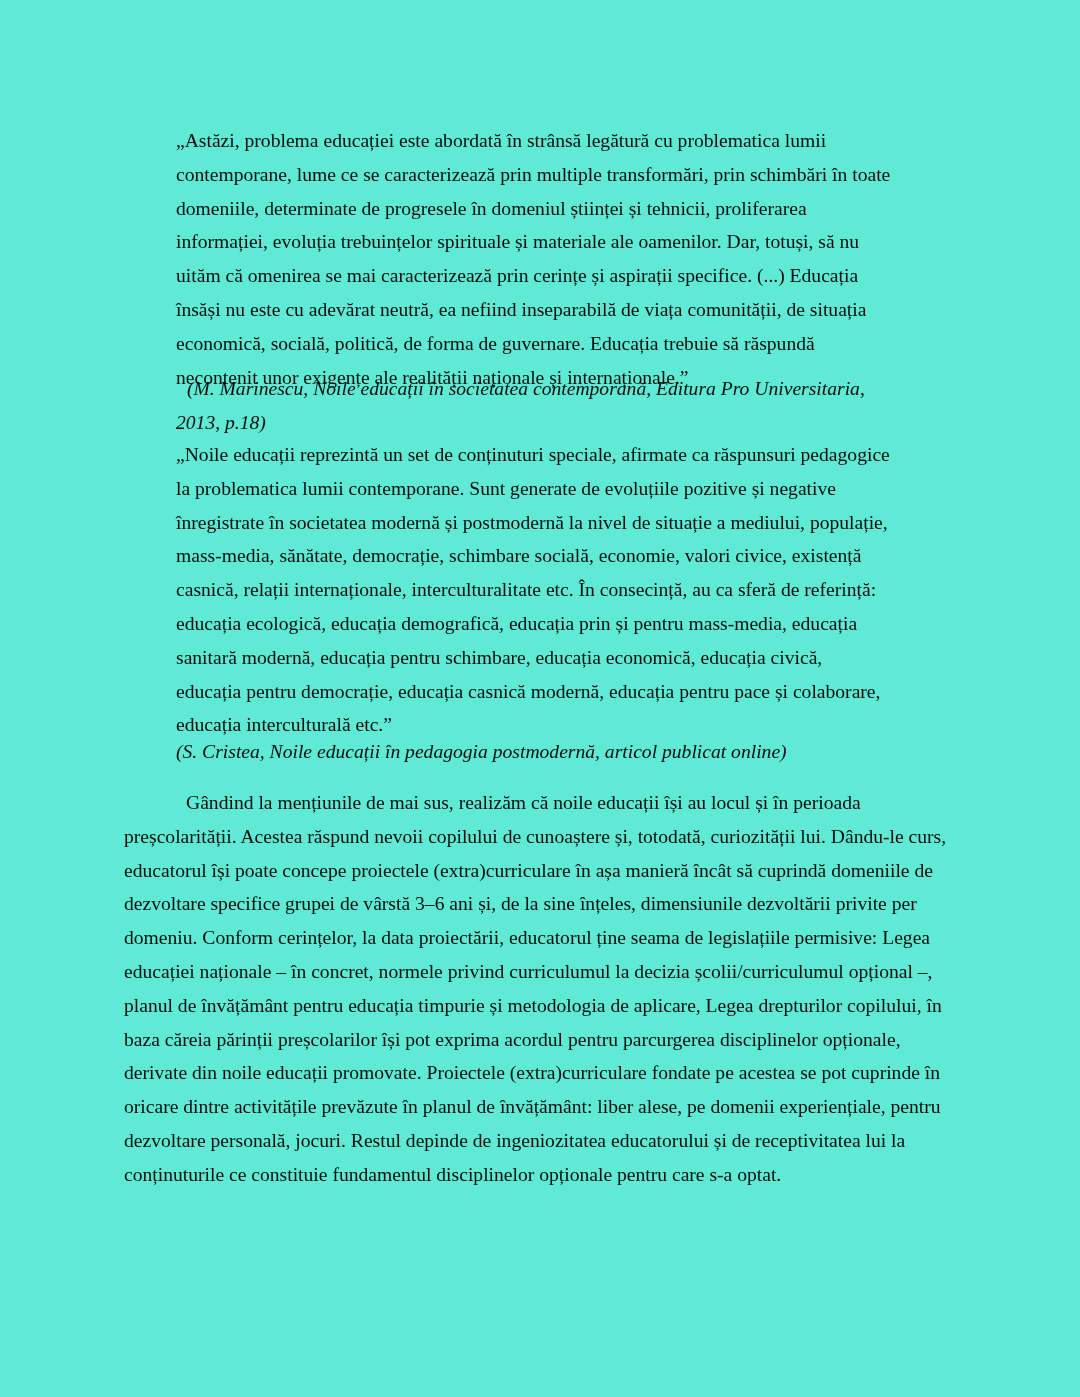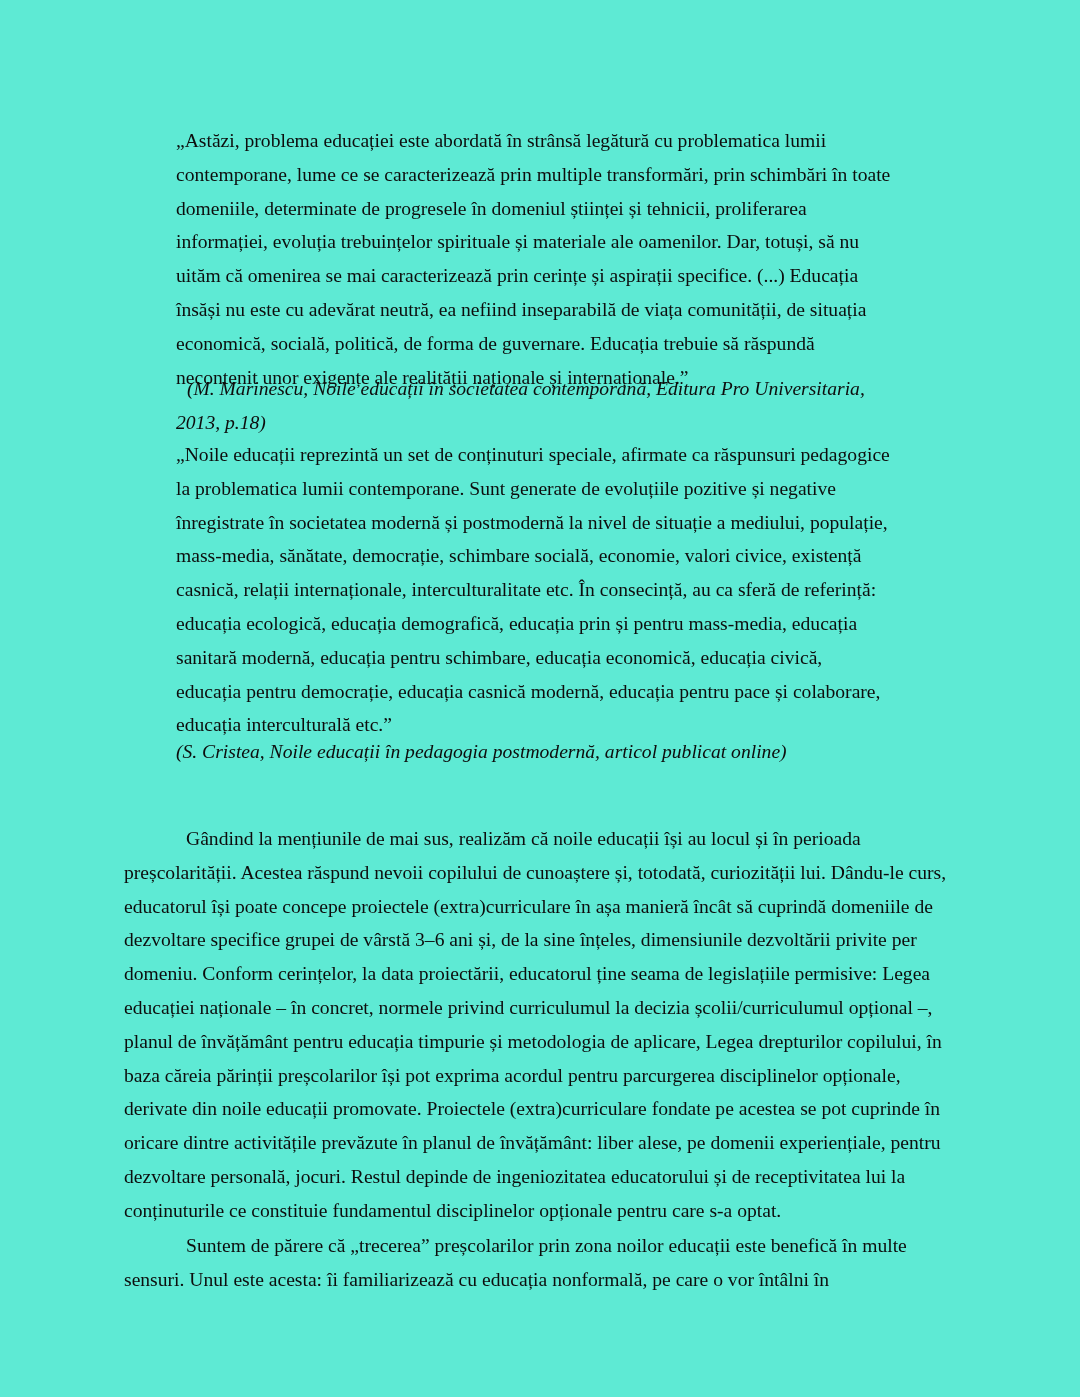--- a/index.html
+++ b/index.html
@@ -56,21 +56,20 @@
     left: 176px;
     width: 716px;
     text-align: left;
   }
 
   
   .body-block {
     position: absolute;
     left: 124px;
     width: 836px;
-    margin-top: 36px;
   }
   .body-block p {
     margin: 0;
     text-indent: 62px;
   }
 
   
   #quote-one      { top: 124px; }
   #cite-one       { top: 372px; left: 176px; width: 716px; }
   #quote-two      { top: 438px; }
@@ -92,17 +91,14 @@
   <div id="quote-two" class="quote-block">
     <p class="doc-text">„Noile educații reprezintă un set de conținuturi speciale, afirmate ca răspunsuri pedagogice la problematica lumii contemporane. Sunt generate de evoluțiile pozitive și negative înregistrate în societatea modernă și postmodernă la nivel de situație a mediului, populație, mass-media, sănătate, democrație, schimbare socială, economie, valori civice, existență casnică, relații internaționale, interculturalitate etc. În consecință, au ca sferă de referință: educația ecologică, educația demografică, educația prin și pentru mass-media, educația sanitară modernă, educația pentru schimbare, educația economică, educația civică, educația pentru democrație, educația casnică modernă, educația pentru pace și colaborare, educația interculturală etc.”</p>
   </div>
 
   <div id="cite-two" class="citation center-cite doc-text">(S. Cristea, Noile educații în pedagogia postmodernă, articol publicat online)</div>
 
   <div id="body-one" class="body-block">
     <p class="doc-text">Gândind la mențiunile de mai sus, realizăm că noile educații își au locul și în perioada preșcolarității. Acestea răspund nevoii copilului de cunoaștere și, totodată, curiozității lui. Dându-le curs, educatorul își poate concepe proiectele (extra)curriculare în așa manieră încât să cuprindă domeniile de dezvoltare specifice grupei de vârstă 3–6 ani și, de la sine înțeles, dimensiunile dezvoltării privite per domeniu. Conform cerințelor, la data proiectării, educatorul ține seama de legislațiile permisive: Legea educației naționale – în concret, normele privind curriculumul la decizia școlii/curriculumul opțional –, planul de învățământ pentru educația timpurie și metodologia de aplicare, Legea drepturilor copilului, în baza căreia părinții preșcolarilor își pot exprima acordul pentru parcurgerea disciplinelor opționale, derivate din noile educații promovate. Proiectele (extra)curriculare fondate pe acestea se pot cuprinde în oricare dintre activitățile prevăzute în planul de învățământ: liber alese, pe domenii experiențiale, pentru dezvoltare personală, jocuri. Restul depinde de ingeniozitatea educatorului și de receptivitatea lui la conținuturile ce constituie fundamentul disciplinelor opționale pentru care s-a optat.</p>
   </div>
 
-  <div id="body-two" class="body-block">
-    <p class="doc-text">Suntem de părere că „trecerea” preșcolarilor prin zona noilor educații este benefică în multe sensuri. Unul este acesta: îi familiarizează cu educația nonformală, pe care o vor întâlni în</p>
-  </div>
 
 </div>
 
 </body></html>

